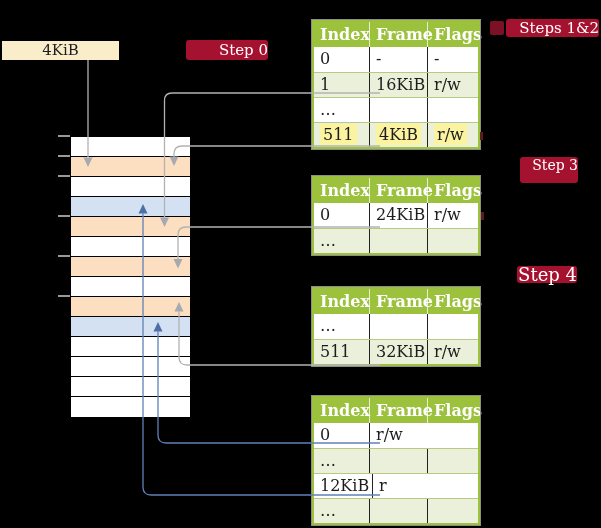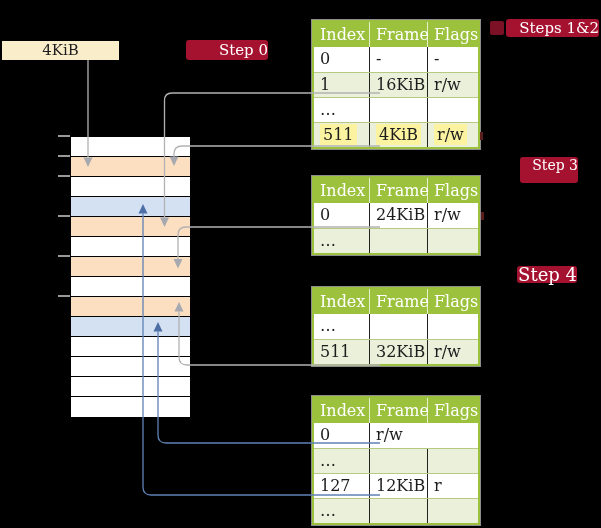--- a/index.html
+++ b/index.html
@@ -28,21 +28,21 @@
   .mrow:last-child{border-bottom:none;}
   .mem-white {background:var(--row-white,#ffffff);}
   .mem-orange{background:var(--row-orange,#fbdfc0);}
   .mem-blue  {background:var(--row-blue,#d3e1f3);}
   .tick{position:absolute;left:58px;width:12px;height:2px;background:var(--tick-gray,#999);}
 
   
   .ptable{position:absolute;left:312px;width:168px;background:#fff;
           border:2px solid var(--table-border-green,#9cc13c);outline:1px solid #8d8d8d;}
   .thead{display:flex;height:25px;background:var(--table-header-green,#9cc13c);
-         color:var(--text-light,#fff);font-weight:normal;font-size:16px;line-height:25px;}
+         color:var(--text-light,#fff);font-weight:bold;font-size:16px;line-height:25px;}
   .hcell{padding-left:6px;}
   .hcell + .hcell{border-left:1px solid rgba(255,255,255,.75);}
   .brow{display:flex;height:25px;background:var(--row-white,#fff);
         font-size:16px;line-height:24px;color:var(--text-dark,#1c1c1c);}
   .brow + .brow{border-top:1px solid var(--row-separator-green,#b6ca84);}
   .brow.shaded{background:var(--table-row-green,#ebf0da);}
   .cell{padding-left:6px;overflow:hidden;white-space:nowrap;}
   .cell + .cell{border-left:1px solid #222;}
   .c0{width:55px;} .c1{width:58px;} .c2{width:51px;}
   .hl{background:var(--highlight-yellow,#fbf3a0);padding:1px 3px;}
@@ -168,21 +168,20 @@
     <div class="brow">
       <div class="cell c0">0</div>
       <div class="cell c2">r/w</div>
     </div>
     <div class="brow shaded">
       <div class="cell c0">…</div>
       <div class="cell c1"></div>
       <div class="cell c2"></div>
     </div>
     <div class="brow">
-      <div class="cell c0">127</div>
       <div class="cell c1">12KiB</div>
       <div class="cell c2">r</div>
     </div>
     <div class="brow shaded">
       <div class="cell c0">…</div>
       <div class="cell c1"></div>
       <div class="cell c2"></div>
     </div>
   </div>
 

